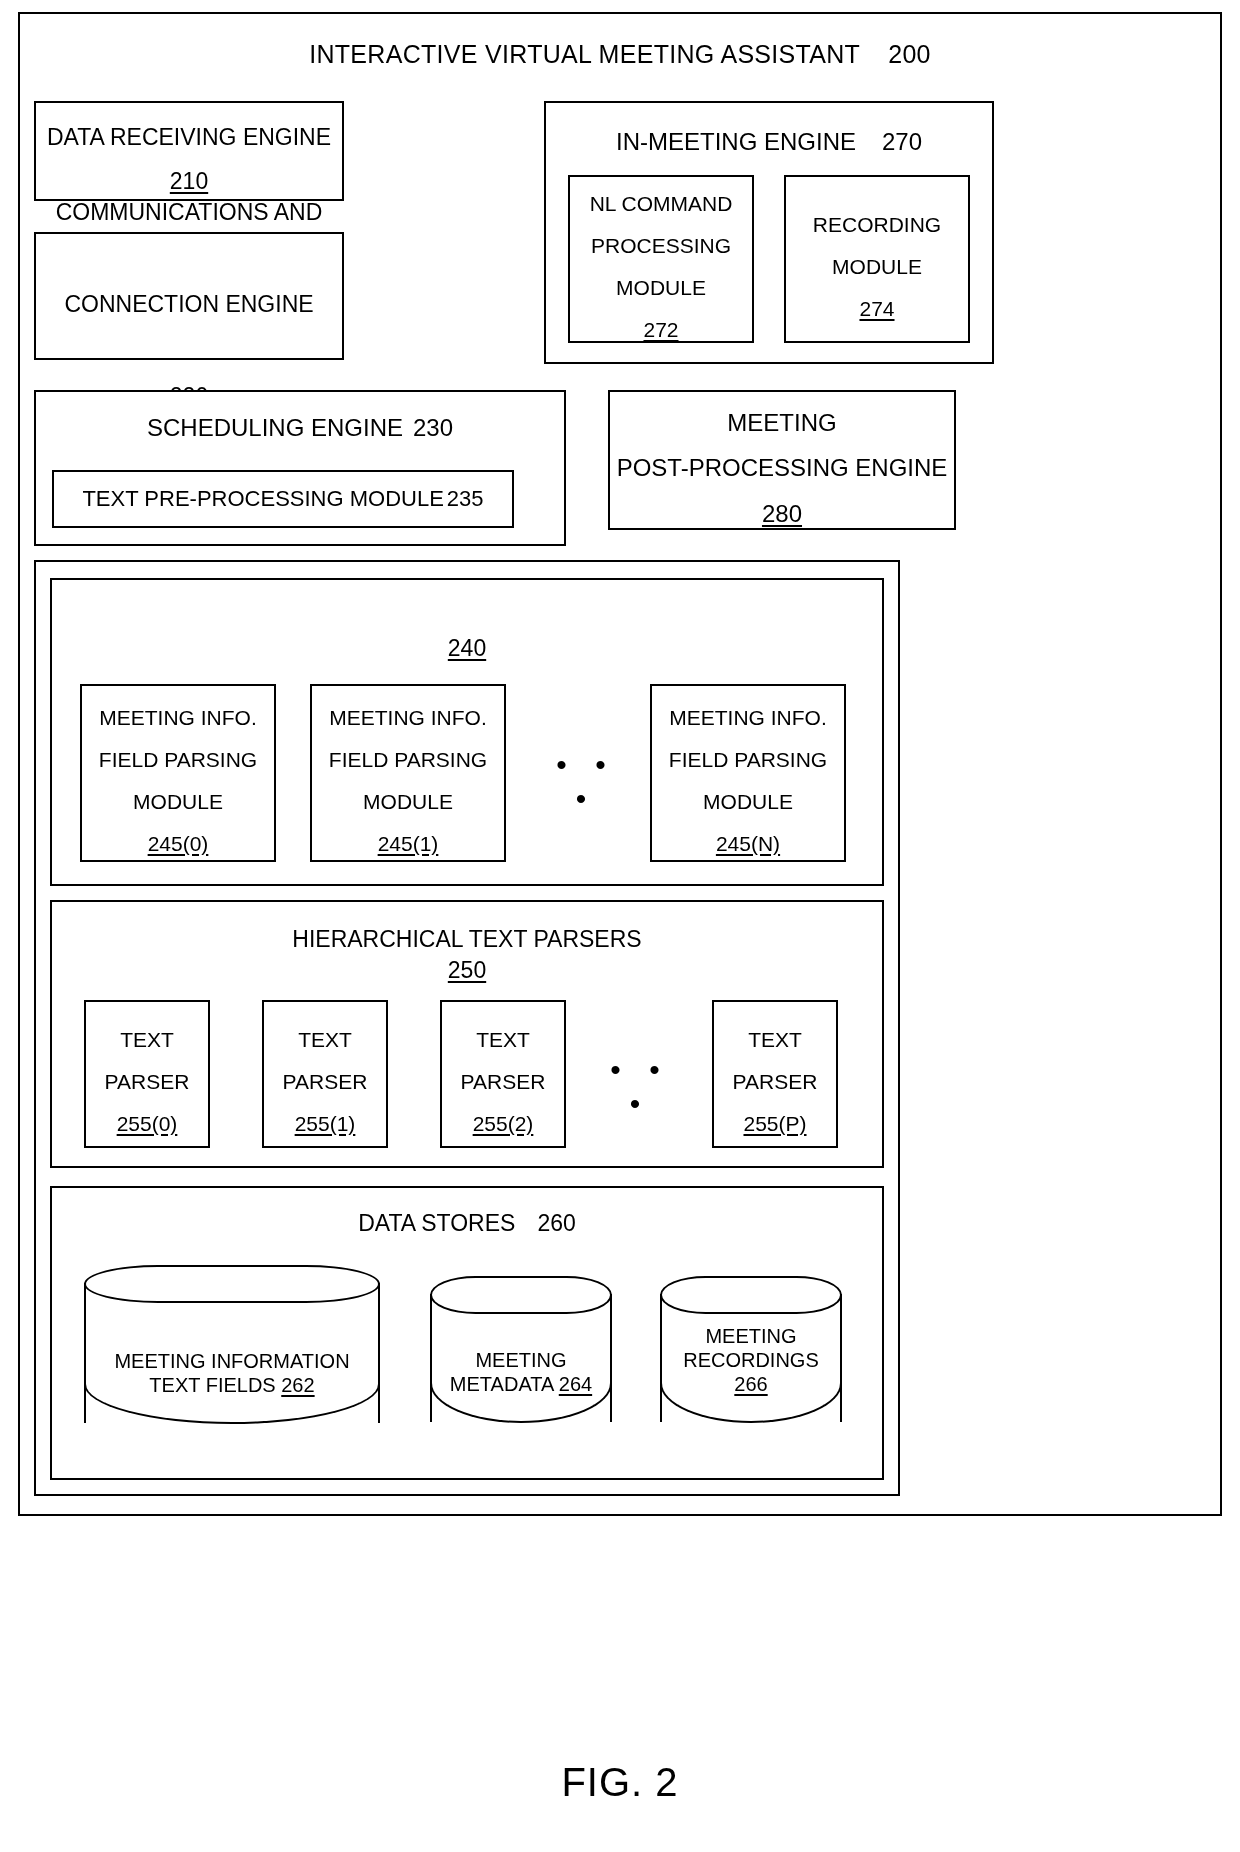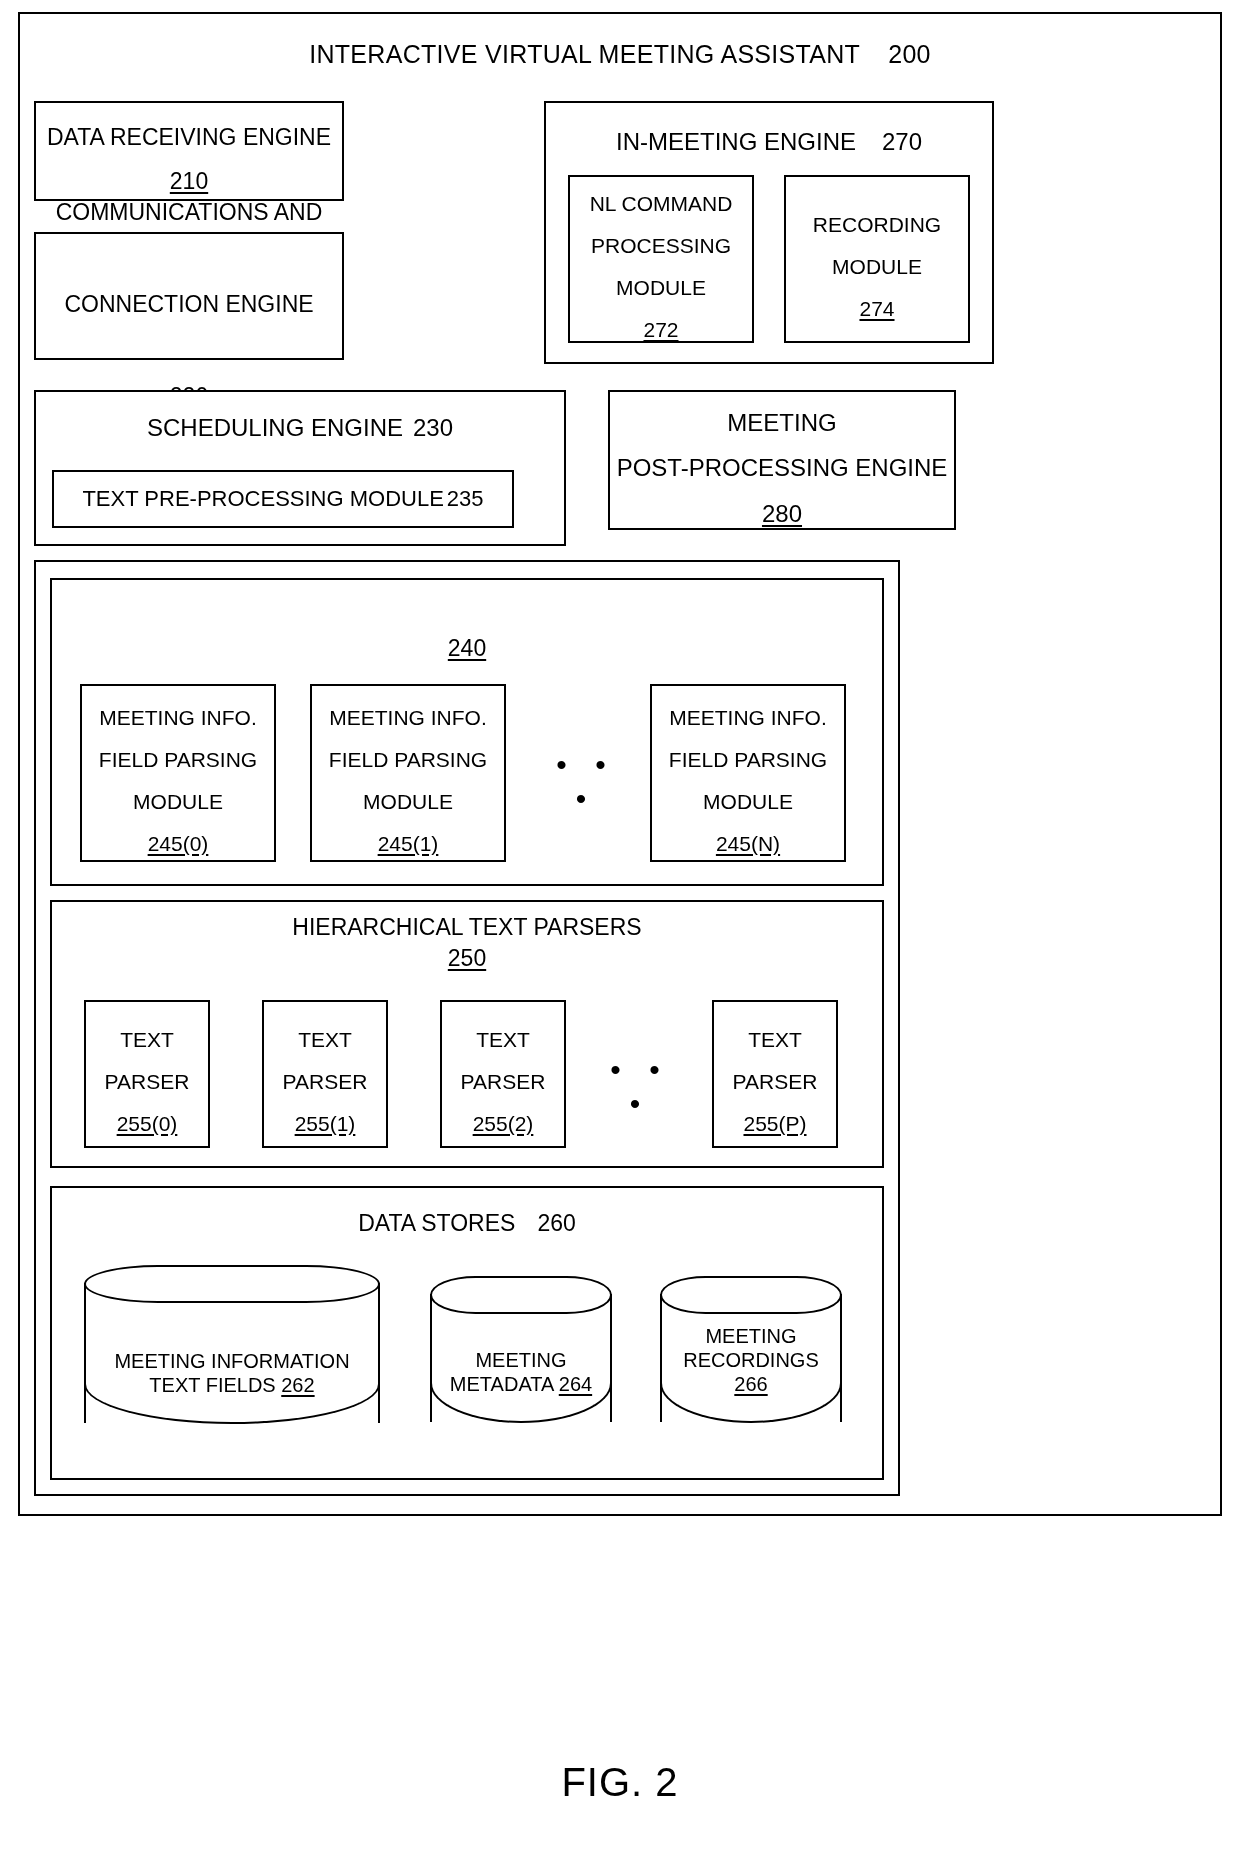--- a/index.html
+++ b/index.html
@@ -131,21 +131,21 @@
     position:absolute; left:546px; top:748px; width:80px;
     text-align:center; font-size:30px; letter-spacing:10px;
   }
 
   
   #text-parsers {
     left:50px; top:900px; width:834px; height:268px;
     align-items:stretch; font-size:23px;
   }
   #text-parsers .hdr {
-    width:100%; text-align:center; padding-top:10px; font-size:23px; line-height:1.35;
+    width:100%; text-align:center; padding-top:22px; font-size:23px; line-height:1.35;
   }
   .text-parser {
     width:126px; height:148px;
     justify-content:center; font-size:21px;
   }
   #text-parser-0 { left:84px; top:1000px; }
   #text-parser-1 { left:262px; top:1000px; }
   #text-parser-2 { left:440px; top:1000px; }
   #text-parser-p { left:712px; top:1000px; }
   #ellipsis-parsers {

